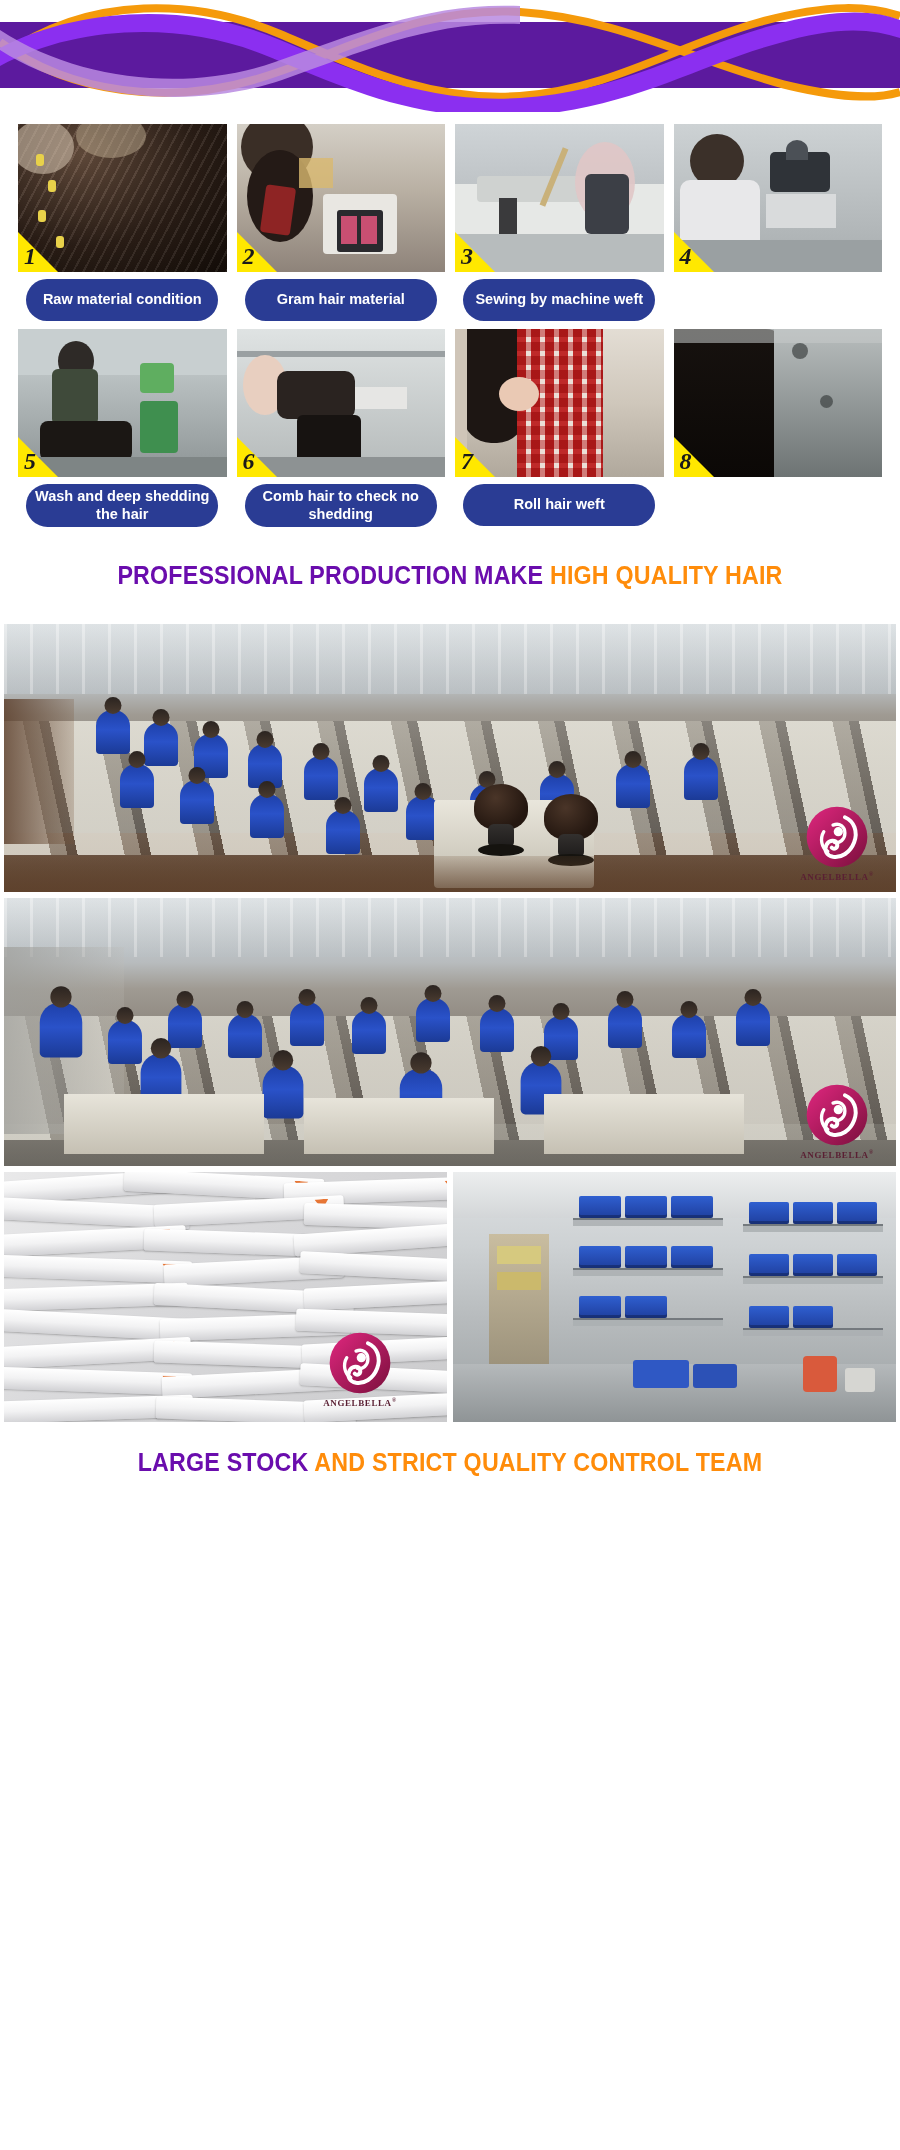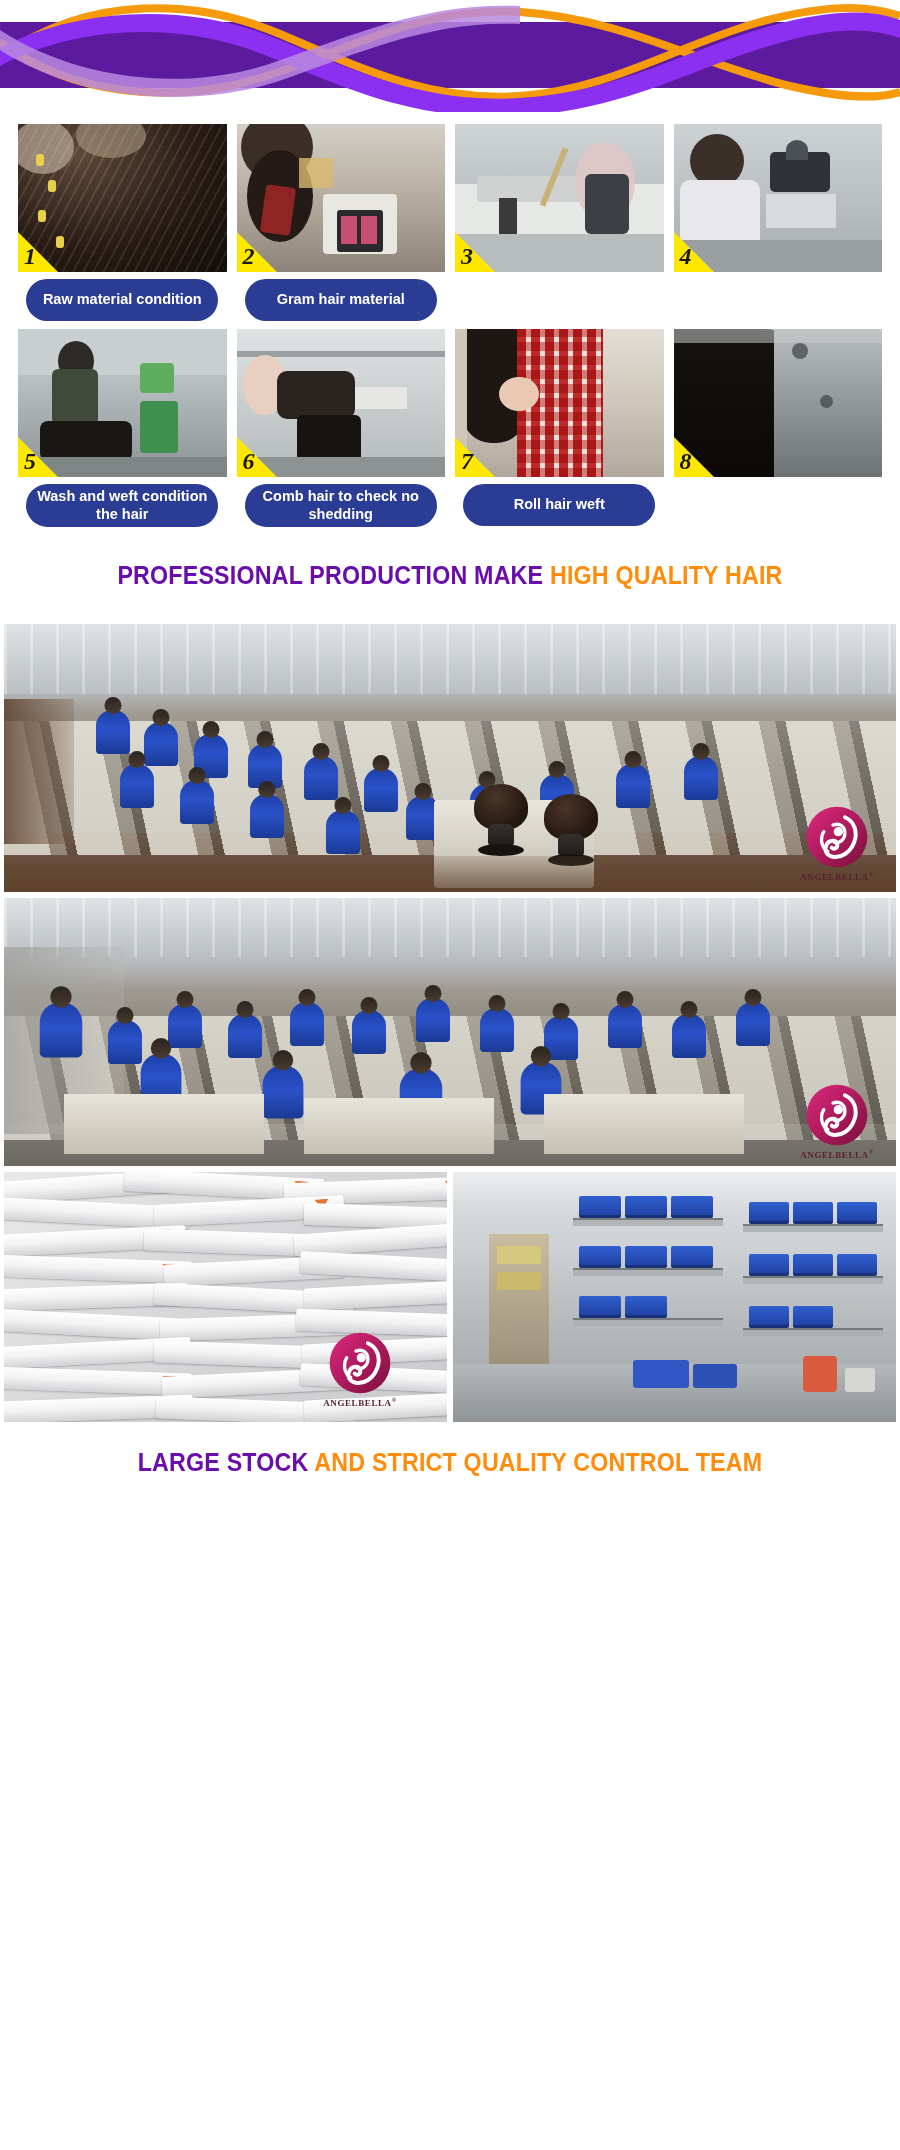--- a/index.html
+++ b/index.html
@@ -352,20 +352,21 @@
           <div style="position:absolute;left:0;top:60px;right:0;height:50px;background:#e6e8e6"></div>
           <div style="position:absolute;left:22px;top:52px;width:110px;height:26px;background:#cfd2d0;border-radius:4px"></div>
           <div style="position:absolute;left:44px;top:74px;width:18px;height:40px;background:#3a3a3c"></div>
           <div style="position:absolute;left:96px;top:22px;width:6px;height:62px;background:#c9b17a;transform:rotate(22deg)"></div>
           <div class="blob" style="left:120px;top:18px;width:60px;height:80px;background:#e0c7c7;opacity:.9"></div>
           <div style="position:absolute;left:130px;top:50px;width:44px;height:60px;background:#3c3f46;border-radius:6px"></div>
           <div style="position:absolute;left:0;top:110px;right:0;height:38px;background:#b7bcbd"></div>
           <div class="corner-num"></div>
           <div class="corner-num-txt">3</div>
         </div>
+        <div class="cell-label">Sewing by machine weft</div>
       </div>
 
       <div class="process-cell">
         <div class="cell-photo">
           <div class="ph" style="background:linear-gradient(to bottom,#cdd2d4,#a7acae)"></div>
           <div class="blob" style="left:16px;top:10px;width:54px;height:54px;background:#3b3029"></div>
           <div style="position:absolute;left:6px;top:56px;width:80px;height:92px;background:#e8e8ea;border-radius:10px 10px 0 0"></div>
           <div style="position:absolute;left:96px;top:28px;width:60px;height:40px;background:#2f3338;border-radius:5px"></div>
           <div style="position:absolute;left:112px;top:16px;width:22px;height:20px;background:#4b5056;border-radius:50% 50% 0 0"></div>
           <div style="position:absolute;left:92px;top:70px;width:70px;height:34px;background:#d9dbdc"></div>
@@ -384,21 +385,21 @@
           <div style="position:absolute;left:0;top:0;right:0;height:46px;background:#c8cfd0"></div>
           <div class="blob" style="left:40px;top:12px;width:36px;height:40px;background:#2e2a27"></div>
           <div style="position:absolute;left:34px;top:40px;width:46px;height:56px;background:#3f4a3a;border-radius:6px"></div>
           <div style="position:absolute;left:22px;top:92px;width:92px;height:40px;background:#1b1714;border-radius:8px"></div>
           <div style="position:absolute;left:122px;top:72px;width:38px;height:52px;background:#3f8f4f;border-radius:4px"></div>
           <div style="position:absolute;left:122px;top:34px;width:34px;height:30px;background:#5fae60;border-radius:4px"></div>
           <div style="position:absolute;left:0;top:128px;right:0;height:20px;background:#7e8585"></div>
           <div class="corner-num"></div>
           <div class="corner-num-txt">5</div>
         </div>
-        <div class="cell-label">Wash and weft condition the hair</div>
+        <div class="cell-label">Wash and deep shedding the hair</div>
       </div>
 
       <div class="process-cell">
         <div class="cell-photo">
           <div class="ph" style="background:linear-gradient(to bottom,#dfe3e3,#b4b9b9)"></div>
           <div style="position:absolute;left:0;top:22px;right:0;height:6px;background:#9aa0a2"></div>
           <div class="blob" style="left:6px;top:26px;width:44px;height:60px;background:#e8cfc0"></div>
           <div style="position:absolute;left:40px;top:42px;width:78px;height:48px;background:#2a2320;border-radius:10px"></div>
           <div style="position:absolute;left:60px;top:86px;width:64px;height:56px;background:#171311;border-radius:6px"></div>
           <div style="position:absolute;left:118px;top:58px;width:52px;height:22px;background:#e6e6e4"></div>

